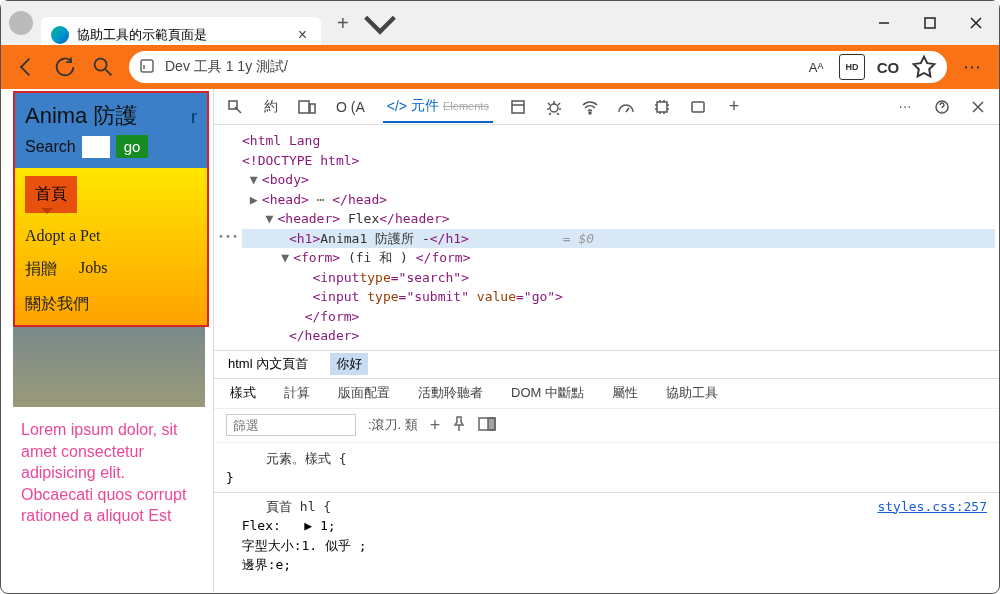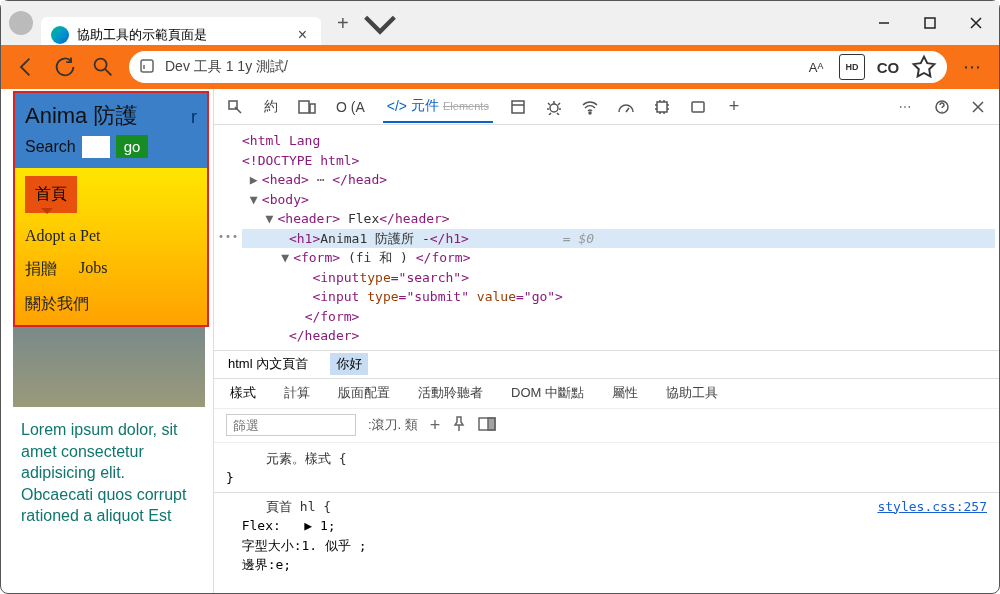--- a/index.html
+++ b/index.html
@@ -41,21 +41,21 @@
 .search-label { font-size: 16px; color: #111; }
 .search-input { width: 28px; height: 22px; border: none; background: #fff; }
 .go-btn { background: #168c22; color: #fff; border: none; padding: 3px 8px; font-size: 15px; }
 .page-nav { background: linear-gradient(#ffe600,#ffa200); padding: 8px 10px 10px; flex: 0 0 auto; }
 .nav-home { display: inline-block; background: #e8500e; color: #000000; padding: 8px 10px; font-size: 16px; position: relative; }
 .nav-home::after { content: ""; position: absolute; left: 16px; bottom: -7px; border: 6px solid transparent; border-top-color: #c03a00; }
 .nav-link { display: block; color: #222; font-size: 16px; margin-top: 14px; font-family: "Comic Sans MS", cursive; }
 .nav-row { display: flex; gap: 22px; margin-top: 14px; }
 .nav-row .nav-link { margin-top: 0; }
 .cat-img { height: 80px; background: linear-gradient(#7a8a8a,#9a9a7a); margin: 0; }
-.lorem { padding: 12px 8px; font-size: 16px; color: #0f766e; line-height: 1.35; }
+.lorem { padding: 12px 8px; font-size: 16px; color: #ec4899; line-height: 1.35; }
 
 
 .devtools { flex: 1; display: flex; flex-direction: column; border-left: 1px solid #ddd; }
 .dt-tabs { height: 36px; display: flex; align-items: center; gap: 14px; padding: 0 10px; border-bottom: 1px solid #ddd; }
 .dt-tab { font-size: 14px; color: #444; padding: 6px 4px; display: flex; align-items: center; gap: 4px; }
 .dt-tab.active { color: #0a64c8; border-bottom: 2px solid #0a64c8; }
 .dt-iconbtn { color: #555; display: flex; align-items: center; justify-content: center; width: 22px; }
 .dt-spacer { flex: 1; }
 .dt-right { display: flex; gap: 14px; align-items: center; }
 
@@ -264,22 +264,22 @@
               <svg width="14" height="14" viewBox="0 0 14 14">
                 <path d="M2 2l10 10M12 2L2 12"></path>
               </svg>
             </span>
         </div>
       </div>
 
       <div class="dom-tree">
         <div class="dom-line"><span class="tag">&lt;html Lang</span></div>
         <div class="dom-line"><span class="tag">&lt;!DOCTYPE html&gt;</span></div>
+        <div class="dom-line"> <span class="arrow">▼</span><span class="tag">&lt;body&gt;</span></div>
         <div class="dom-line"> <span class="arrow">▶</span><span class="tag">&lt;head&gt;</span> <span class="ellips">⋯</span> <span class="tag">&lt;/head&gt;</span></div>
-        <div class="dom-line"> <span class="arrow">▼</span><span class="tag">&lt;body&gt;</span></div>
         <div class="dom-line">   <span class="arrow">▼</span><span class="tag">&lt;header&gt;</span><span> Flex</span><span class="tag">&lt;/header&gt;</span></div>
         <div class="dom-line dom-sel dots-left">      <span class="tag">&lt;h1&gt;</span><span>Anima1 防護所 -</span><span class="tag">&lt;/h1&gt;</span>            <span class="dom-hint">= $0</span></div>
         <div class="dom-line">     <span class="arrow">▼</span><span class="tag">&lt;form&gt;</span><span> (fi 和 ) </span><span class="tag">&lt;/form&gt;</span></div>
         <div class="dom-line">         <span class="tag">&lt;input</span><span class="attr">type</span><span class="tag">="search"&gt;</span></div>
         <div class="dom-line">         <span class="tag">&lt;input </span><span class="attr">type</span><span class="tag">="submit" </span><span class="attr">value</span><span class="tag">="go"&gt;</span></div>
         <div class="dom-line">        <span class="tag">&lt;/form&gt;</span></div>
         <div class="dom-line">      <span class="tag">&lt;/header&gt;</span></div>
       </div>
 
       <div class="breadcrumb">

